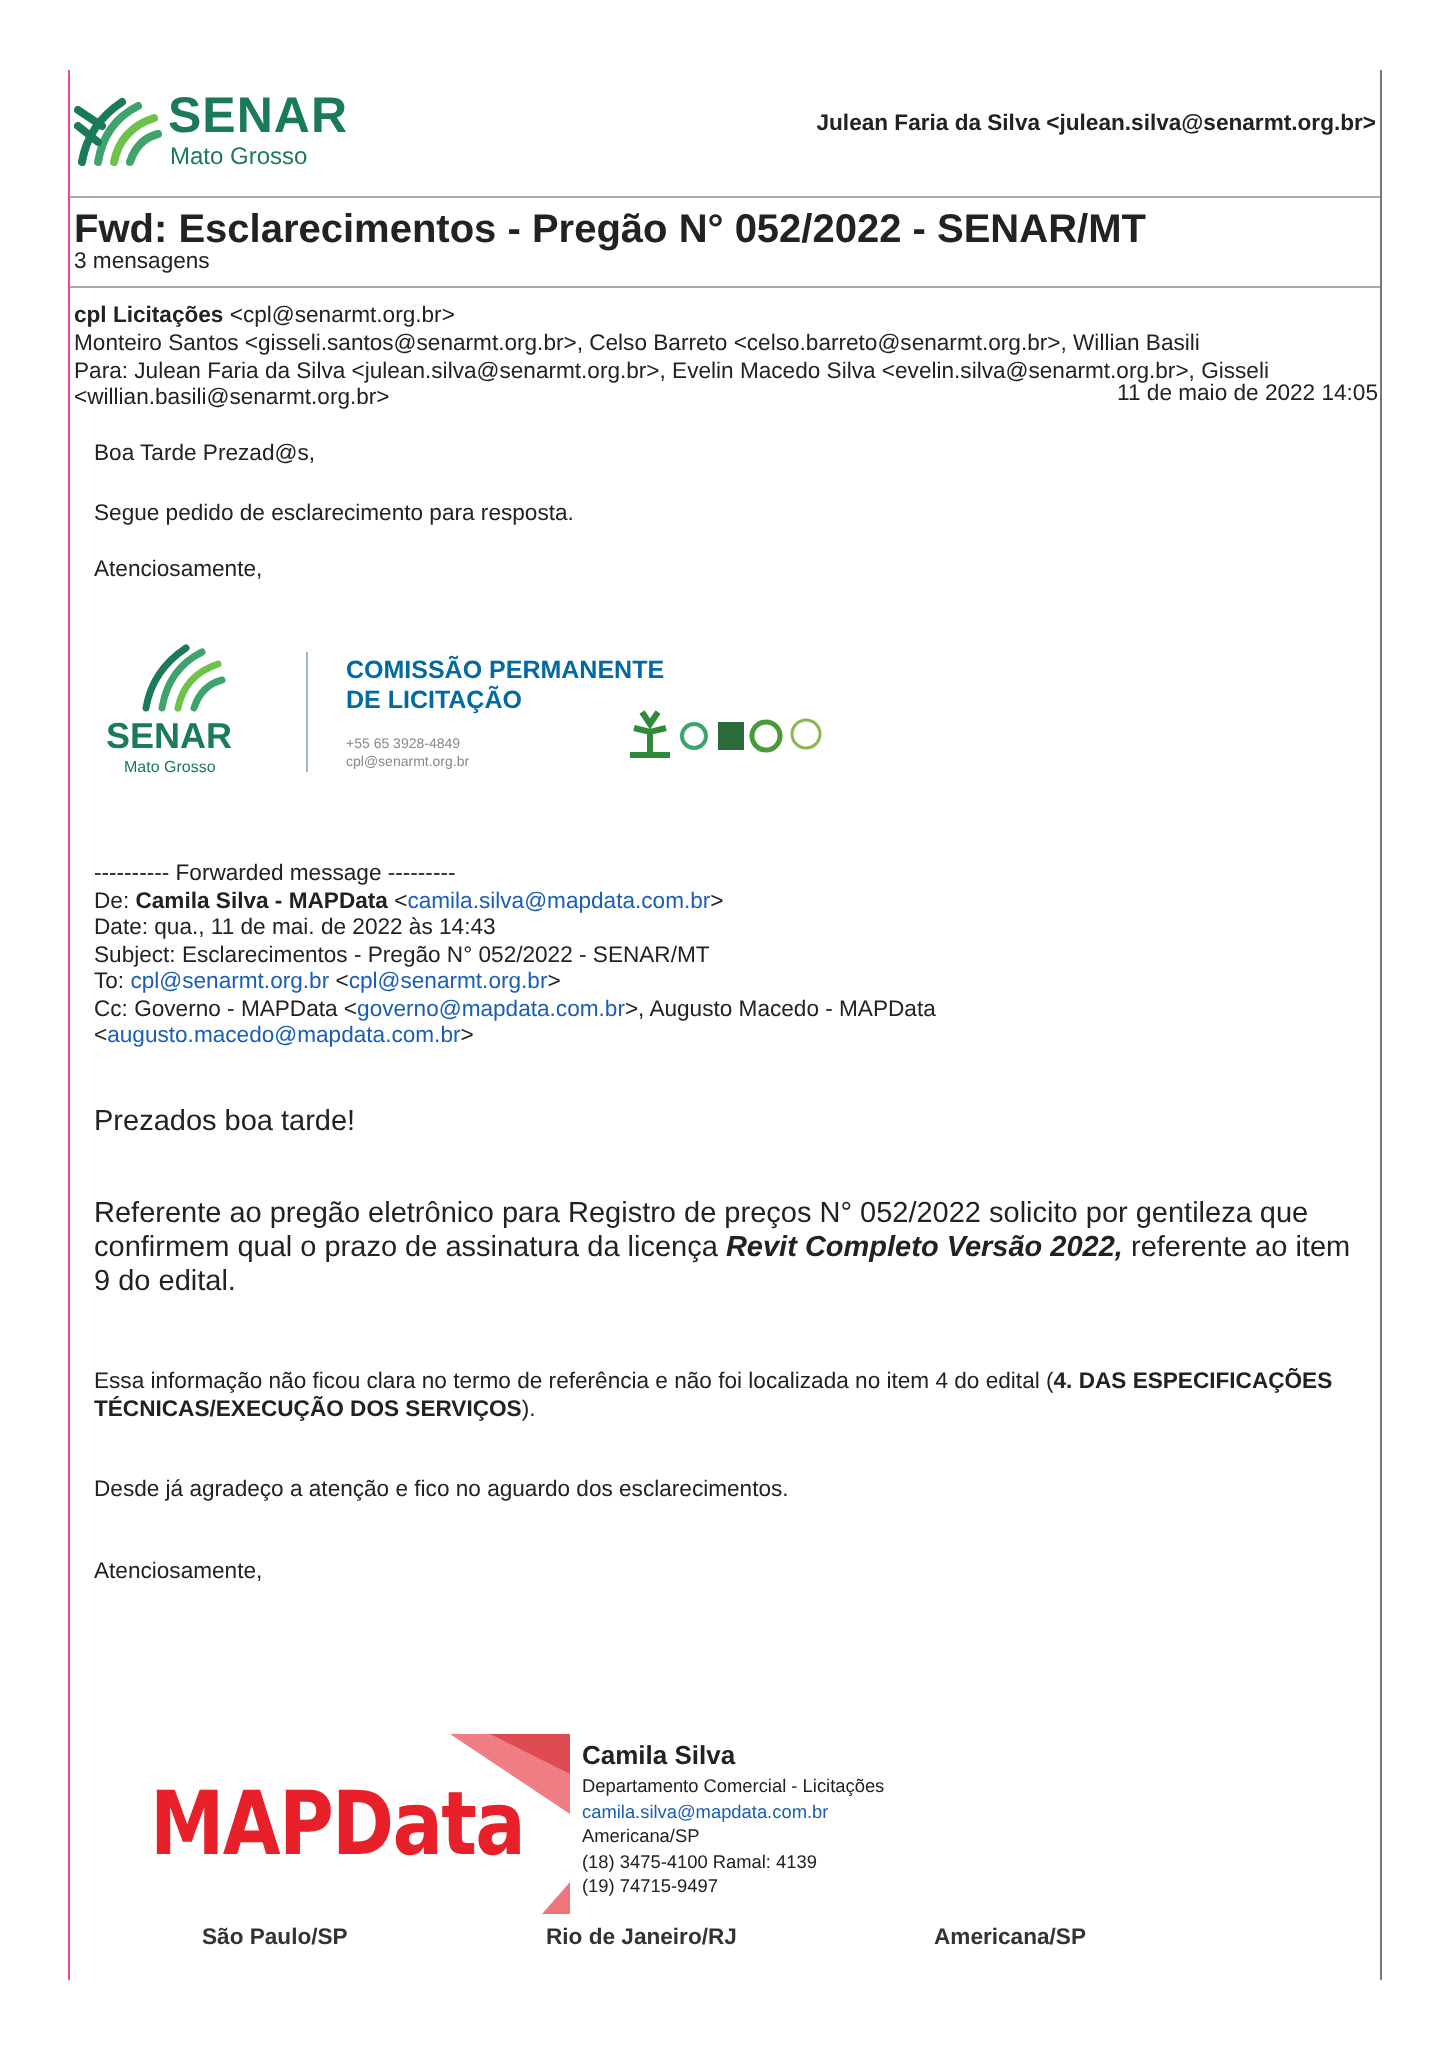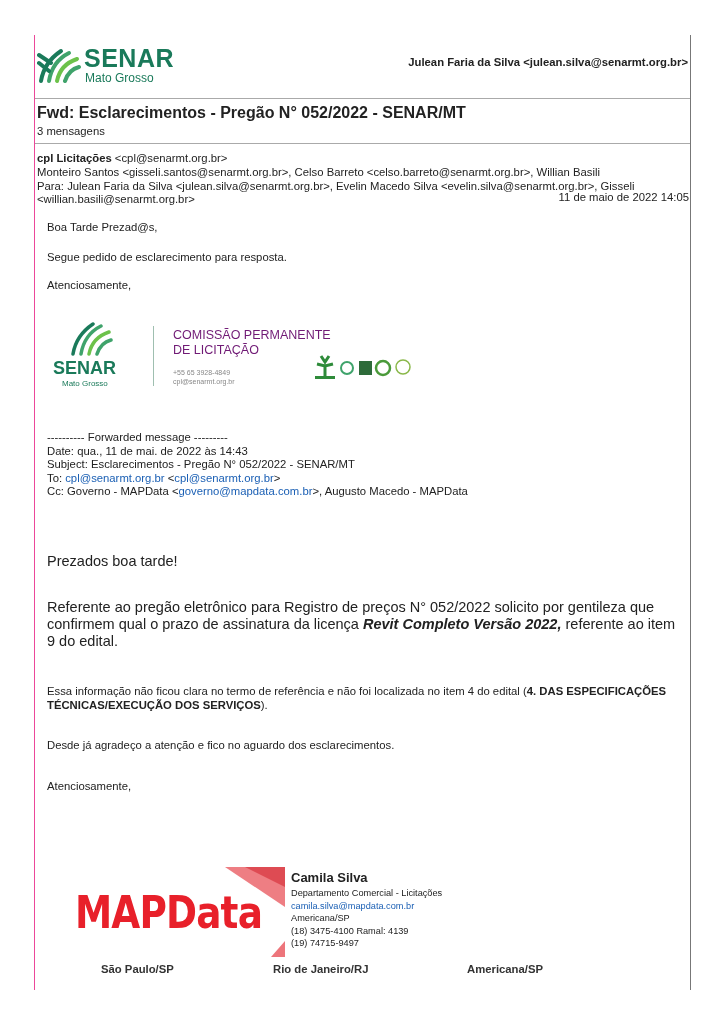--- a/index.html
+++ b/index.html
@@ -11,33 +11,33 @@
          border-bottom: 1px solid #aaaaaa; }
   .logo { position: absolute; left: 2px; top: 6px; width: 140px; height: 46px; }
   .logo svg { position: absolute; left: 0; top: 0; }
   .logo-senar { position: absolute; left: 47px; top: 3px; font-size: 25px; font-weight: bold;
                 color: #1a7a5a; letter-spacing: 0.5px; }
   .logo-mt { position: absolute; left: 48px; top: 30px; font-size: 12px; color: #1a7a5a; }
   .account { position: absolute; right: 2px; top: 21px; font-size: 11.3px; font-weight: bold;
              color: #222222; }
   .subj-block { position: absolute; left: 0; top: 64px; width: 655px; height: 44px;
                 border-bottom: 1px solid #aaaaaa; }
-  .subject { position: absolute; left: 2px; top: 5px; font-size: 16px; font-weight: bold; color: #222; }
+  .subject { position: absolute; left: 2px; top: 5px; font-size: 20px; font-weight: bold; color: #222; }
   .count { position: absolute; left: 2px; top: 26px; font-size: 11.3px; color: #222; }
   .msg { position: absolute; left: 2px; top: 117px; width: 652px; font-size: 11.3px; line-height: 13.5px; }
   .from-line { position: relative; height: 14px; }
   .date { position: absolute; right: 0; top: 0; margin-top: 39px; }
   .body { position: absolute; left: 12px; top: 186px; width: 630px; font-size: 11.3px; }
   .body p { margin: 0; }
   .p1 { position: absolute; top: 0; }
   .p2 { position: absolute; top: 30px; }
   .p3 { position: absolute; top: 58px; }
   .sig1 { position: absolute; left: 18px; top: 279px; width: 400px; height: 80px; }
   .sig1-divider { position: absolute; left: 100px; top: 12px; width: 1px; height: 60px; background: #9fbfb0; }
-  .sig1-title { position: absolute; left: 120px; top: 14px; font-size: 12.5px; font-weight: normal; color: #701a75; line-height: 15px; }
+  .sig1-title { position: absolute; left: 120px; top: 14px; font-size: 12.5px; font-weight: bold; color: #0369a1; line-height: 15px; }
   .sig1-contact { position: absolute; left: 120px; top: 54px; font-size: 7px; color: #888; line-height: 9px; }
   .sig1-senar { position: absolute; left: 0px; top: 44px; font-size: 18px; font-weight: bold; color: #1a7a5a; }
   .sig1-mt { position: absolute; left: 9px; top: 65px; font-size: 8px; color: #1a7a5a; }
   .partners { position: absolute; left: 258px; top: 38px; width: 110px; height: 30px; }
   .fwd { position: absolute; left: 12px; top: 396px; font-size: 11.3px; line-height: 13.5px; }
   .link { color: #1a5fb4; }
   .big { position: absolute; left: 12px; font-size: 14.5px; line-height: 17px; width: 630px; }
   .prezados { top: 518px; }
   .referente { top: 564px; }
   .small { position: absolute; left: 12px; font-size: 11.3px; line-height: 13.5px; width: 630px; }
@@ -124,24 +124,26 @@
       </g>
       <circle cx="36" cy="16" r="6" fill="none" stroke="#3fa36b" stroke-width="2"></circle>
       <rect x="48" y="9" width="13" height="14" fill="#2e6b3a"></rect>
       <circle cx="72" cy="16" r="7" fill="none" stroke="#4a9a3a" stroke-width="2.5"></circle>
       <circle cx="92" cy="15" r="7" fill="none" stroke="#8ab84a" stroke-width="1.5"></circle>
     </svg>
   </div>
 
   <div class="fwd">
     <div>---------- Forwarded message ---------</div>
+    <div><span>De:</span> <b>Camila Silva - MAPData</b> &lt;<span class="link">camila.silva@mapdata.com.br</span>&gt;</div>
     <div>Date: qua., 11 de mai. de 2022 às 14:43</div>
     <div>Subject: Esclarecimentos - Pregão N° 052/2022 - SENAR/MT</div>
     <div><span>To:</span> <span class="link">cpl@senarmt.org.br</span> &lt;<span class="link">cpl@senarmt.org.br</span>&gt;</div>
     <div><span>Cc: Governo - MAPData &lt;</span><span class="link">governo@mapdata.com.br</span><span>&gt;, Augusto Macedo - MAPData</span></div>
+    <div>&lt;<span class="link">augusto.macedo@mapdata.com.br</span>&gt;</div>
   </div>
 
   <div class="big prezados">Prezados boa tarde!</div>
   <div class="big referente"><span>Referente ao pregão eletrônico para Registro de preços N° 052/2022 solicito por gentileza que confirmem qual o prazo de assinatura da licença </span><b><i>Revit Completo Versão 2022,</i></b><span> referente ao item 9 do edital.</span></div>
   <div class="small essa"><span>Essa informação não ficou clara no termo de referência e não foi localizada no item 4 do edital (</span><b>4. DAS ESPECIFICAÇÕES TÉCNICAS/EXECUÇÃO DOS SERVIÇOS</b><span>).</span></div>
   <div class="small desde">Desde já agradeço a atenção e fico no aguardo dos esclarecimentos.</div>
   <div class="small atenc2">Atenciosamente,</div>
 
   <div class="mapdata-logo">
     <svg width="70" height="90" viewBox="0 0 70 90" style="position:absolute;left:140px;top:0;">

